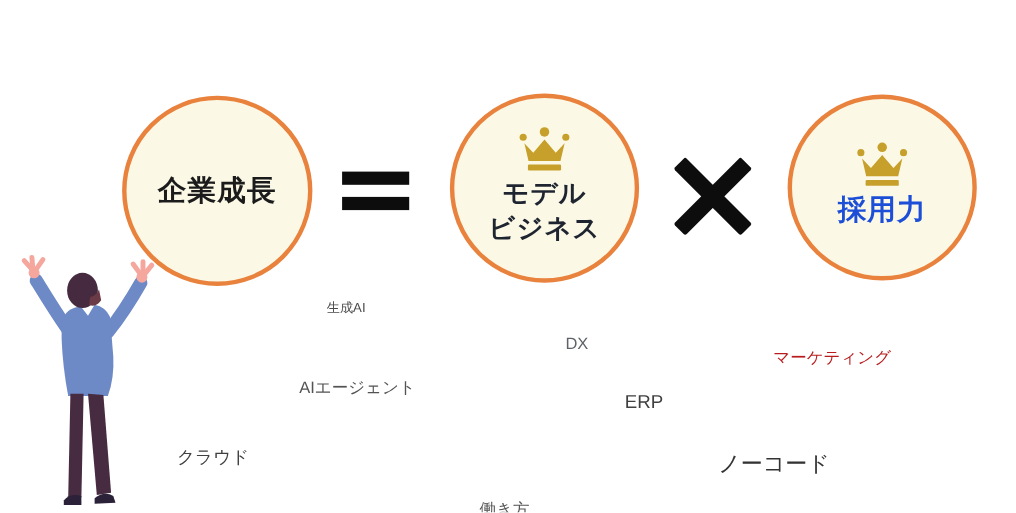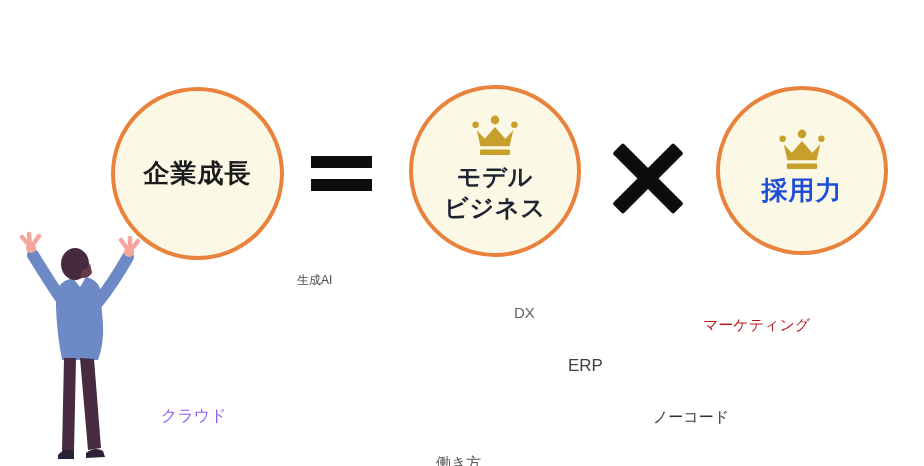--- a/index.html
+++ b/index.html
@@ -35,23 +35,23 @@
   }
   .times .tbar.a{transform:rotate(45deg);}
   .times .tbar.b{transform:rotate(-45deg);}
   
   .kw{position:absolute;white-space:nowrap;z-index:2;}
   .kw-genai      {left:297px;top:272px;font-size:12px;color:#4B4B4B;}
   .kw-dx         {left:494px;top:304px;font-size:15px;color:#5F6368;margin-left:20px;}
   .kw-marketing  {left:703px;top:316px;font-size:15px;color:#b91c1c;}
   .kw-aiagent    {left:272px;top:343px;font-size:15px;color:#535353;}
   .kw-erp        {left:568px;top:356px;font-size:17px;color:#404040;}
-  .kw-cloud      {left:161px;top:406px;font-size:16px;color:#8b5cf6;}
+  .kw-cloud      {left:161px;top:406px;font-size:16px;color:#404040;}
   .kw-hataraki   {left:436px;top:406px;font-size:15px;color:#575757;margin-top:48px;}
-  .kw-nocode     {left:653px;top:408px;font-size:15px;color:#333333;}
+  .kw-nocode     {left:653px;top:408px;font-size:20px;color:#333333;}
   
   .person{position:absolute;left:16px;top:224px;width:132px;height:242px;z-index:1;}
 </style>
 </head>
 <body>
 
 <div class="stage">
 
   <svg class="person" viewBox="0 0 132 242">
 
@@ -119,18 +119,19 @@
         <polygon points="16,30 31,46 50,24 69,46 84,30 77,60 23,60"></polygon>
         <rect x="22" y="66" width="56" height="10" rx="2"></rect>
       </g>
     </svg>
     <span class="label">採用力</span>
   </div>
 
   <span class="kw kw-genai">生成AI</span>
   <span class="kw kw-dx">DX</span>
   <span class="kw kw-marketing">マーケティング</span>
+  <span class="kw kw-aiagent">AIエージェント</span>
   <span class="kw kw-erp">ERP</span>
   <span class="kw kw-cloud">クラウド</span>
   <span class="kw kw-hataraki">働き方</span>
   <span class="kw kw-nocode">ノーコード</span>
 
 </div>
 
 </body></html>

